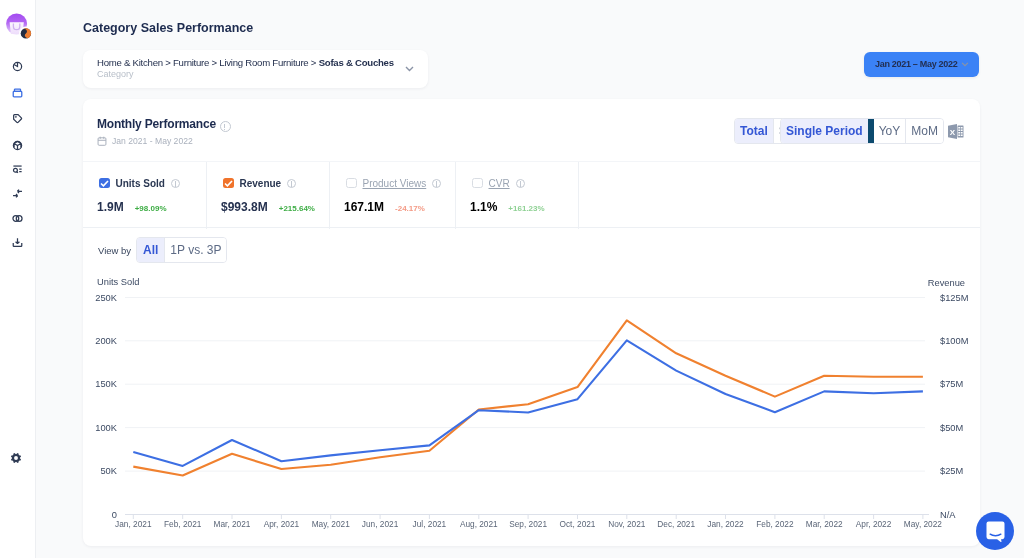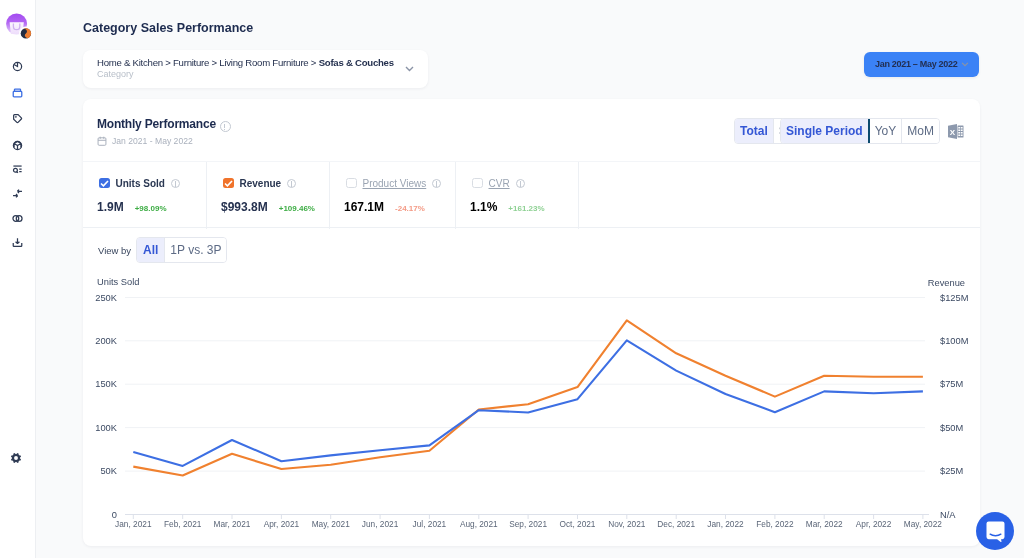--- a/index.html
+++ b/index.html
@@ -156,21 +156,21 @@
       <rect x="1.5" y="2.5" width="11" height="10.5" rx="1.5"></rect>
       <path d="M1.5 6 H12.5 M4.5 1 V4 M9.5 1 V4"></path>
     </svg>Jan 2021 - May 2022</div>
 
 <div class="btngroup g1">
   <div class="btn sel">Total</div>
   <div class="btn" style="border-left:1px solid #e4e7ee">Share</div>
 </div>
 <div class="btngroup g2">
   <div class="btn sel">Single Period</div>
-  <div class="btn" style="border-left:2px solid #0c4a6e">YoY</div>
+  <div class="btn" style="border-left:6px solid #0c4a6e">YoY</div>
   <div class="btn" style="border-left:1px solid #e4e7ee">MoM</div>
 </div>
 <svg class="xlicon" width="16" height="15" viewBox="0 0 16 15" fill="#8d99ad">
   <path d="M0 1.8 L9 0 V15 L0 13.2 Z"></path>
   <rect x="9.5" y="1.5" width="6" height="12" rx="0.5"></rect>
   <g fill="#fff">
       <rect x="10.3" y="3" width="1.8" height="1.5"></rect>
       <rect x="12.8" y="3" width="1.8" height="1.5"></rect>
       <rect x="10.3" y="5.5" width="1.8" height="1.5"></rect>
       <rect x="12.8" y="5.5" width="1.8" height="1.5"></rect>
@@ -203,21 +203,21 @@
         <span class="cb on-orange">
           <svg width="9" height="7" viewBox="0 0 9 7" fill="none" stroke="#fff" stroke-width="1.6">
             <path d="M1 3.5 L3.4 5.8 L8 1"></path>
           </svg>
         </span>
         <span class="mlabel">Revenue</span>
         <span class="infoi"></span>
       </div>
     <div class="mrow2">
         <span class="mval">$993.8M</span>
-        <span class="chg up">+109.46%</span>
+        <span class="chg up">+215.64%</span>
       </div>
   </div>
   <div class="mcell" style="left:246px;width:126px">
     <div class="mrow1">
         <span class="cb off"></span>
         <span class="mlabel off">Product Views</span>
         <span class="infoi"></span>
       </div>
     <div class="mrow2">
         <span class="mval off">167.1M</span>

